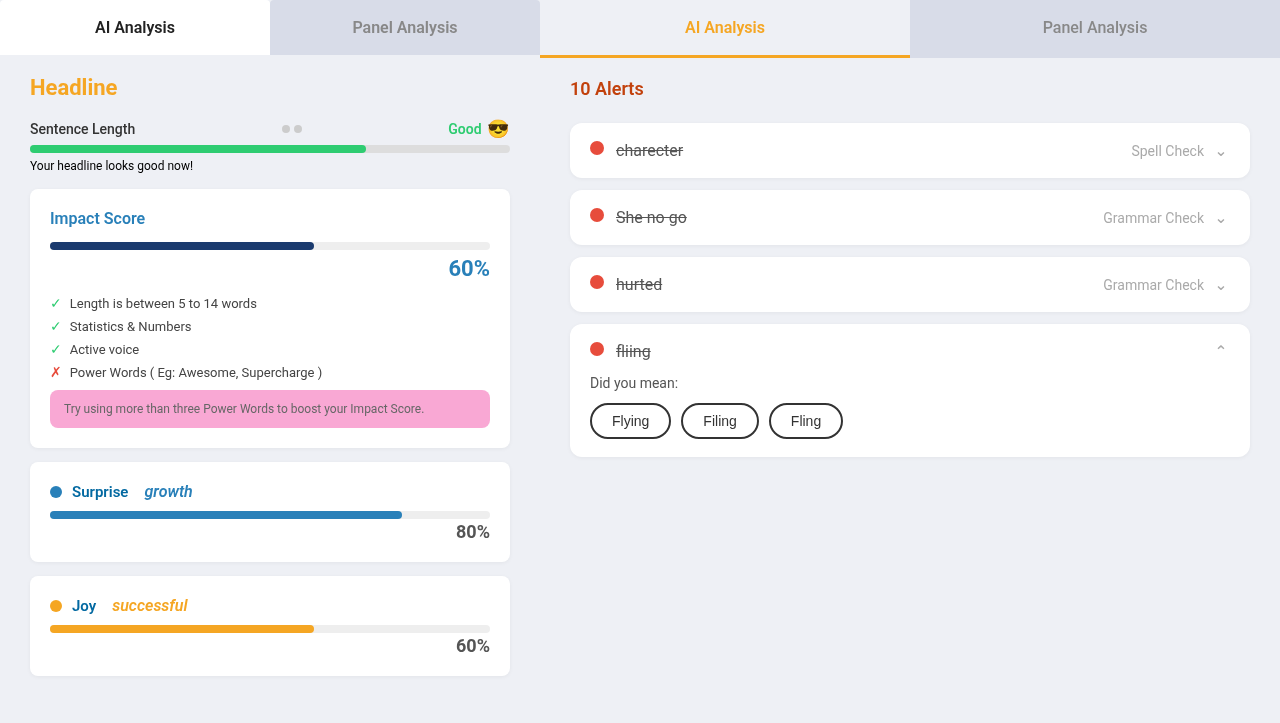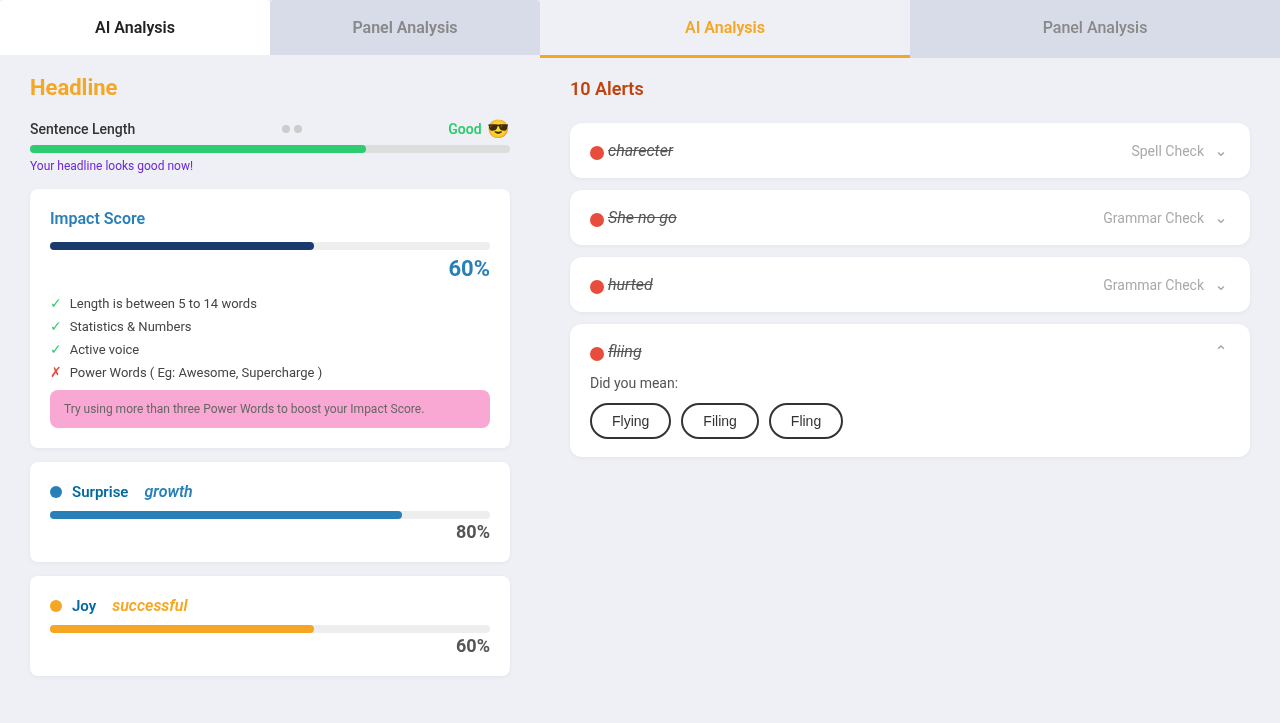--- a/index.html
+++ b/index.html
@@ -102,21 +102,21 @@
     }
 
     .progress-bar-green {
       height: 8px;
       background: #2ecc71;
       border-radius: 4px;
     }
 
     .headline-looks-good {
       font-size: 12px;
-      color: #6d28d9;
+      color: #000000;
       margin-bottom: 16px;
     }
 
     
     .card {
       background: #fff;
       border-radius: 8px;
       padding: 20px;
       margin-bottom: 14px;
       box-shadow: 0 1px 4px rgba(0,0,0,0.05);
@@ -302,23 +302,22 @@
     }
 
     .correction-card-header {
       display: flex;
       align-items: center;
       justify-content: space-between;
     }
 
     .correction-left {
       display: flex;
-      align-items: flex-end;
-      gap: 4px;
-      font-style: italic;
+      align-items: flex-start;
+      gap: 12px;
     }
 
     .red-dot {
       width: 14px; height: 14px;
       border-radius: 50%;
       background: #e74c3c;
       flex-shrink: 0;
     }
 
     .correction-word {

